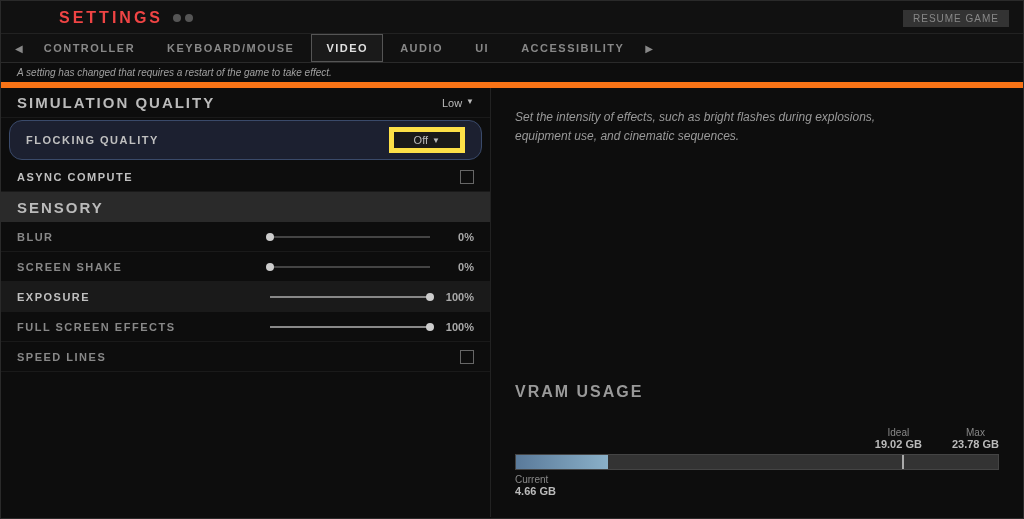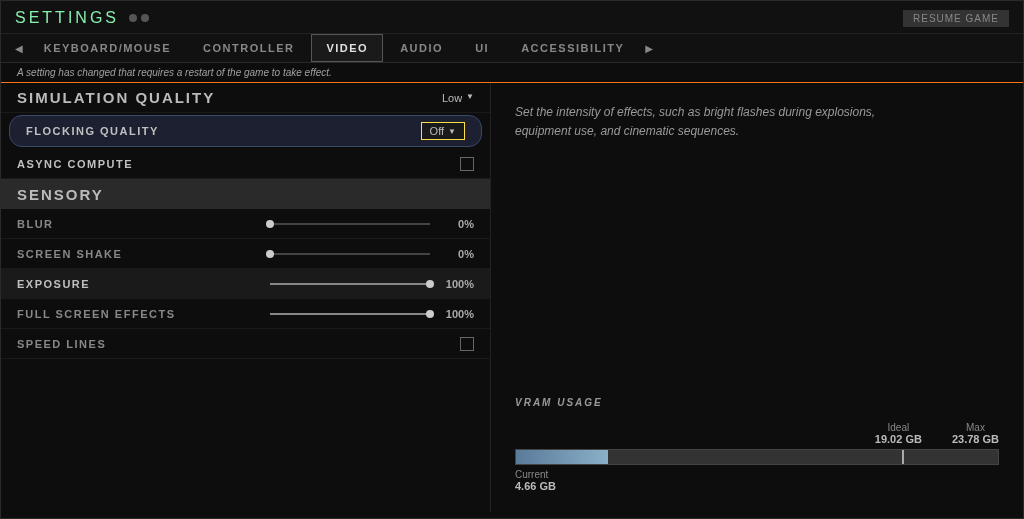--- a/index.html
+++ b/index.html
@@ -24,25 +24,26 @@
     
     .header {
       display: flex;
       align-items: center;
       padding: 8px 14px 6px 14px;
       background: #111;
       border-bottom: 1px solid #222;
       gap: 10px;
     }
     .header-title {
-      color: #86efac;
+      color: #ef4444;
       font-size: 16px;
-      font-weight: normal;
+      font-weight: bold;
       letter-spacing: 3px;
       text-transform: uppercase;
+      margin-left: 44px;
     }
     .header-dots {
       display: flex; gap: 4px; align-items: center;
     }
     .header-dot {
       width: 8px; height: 8px;
       background: #555; border-radius: 50%;
     }
     .header-right {
       margin-left: auto;
@@ -85,21 +86,21 @@
       background: #1a1a1a;
     }
 
     
     .warning-bar {
       padding: 4px 16px;
       background: #0d0d0d;
       color: #a0a0a0;
       font-size: 10px;
       font-style: italic;
-      border-bottom: 1px solid #f97316;
+      border-bottom: 6px solid #f97316;
     }
 
     
     .main-content {
       display: flex;
       height: calc(519px - 90px);
     }
 
     
     .left-panel {
@@ -207,22 +208,22 @@
       justify-content: center;
     }
 
     
     .dropdown-value {
       display: flex;
       align-items: center;
       gap: 4px;
       color: #bbb;
       font-size: 11px;
-      border: 1px solid #fde047;
-      padding: 2px 8px;
+      border: 5px solid #fde047;
+      padding: 2px 20px;
       background: #1a1a1a;
       cursor: pointer;
     }
 
     
     .right-panel {
       flex: 1;
       padding: 20px 24px;
       display: flex;
       flex-direction: column;
@@ -235,27 +236,26 @@
       line-height: 1.6;
       max-width: 400px;
       font-style: italic;
     }
 
     
     .vram-section {
       margin-top: auto;
     }
     .vram-title {
-      font-size: 10px;
+      font-size: 16px;
       font-weight: bold;
       letter-spacing: 2px;
       text-transform: uppercase;
       color: #999;
-      margin-bottom: 14px;
-      font-style: italic;
+      margin-bottom: 26px;
     }
     .vram-labels-top {
       display: flex;
       justify-content: flex-end;
       gap: 30px;
       margin-bottom: 4px;
     }
     .vram-label-group {
       text-align: center;
     }
@@ -310,22 +310,22 @@
     <span class="header-title">SETTINGS</span>
     <div class="header-dots">
       <div class="header-dot"></div>
       <div class="header-dot"></div>
     </div>
     <div class="header-right">RESUME GAME</div>
   </div>
 
   <div class="tabs">
     <span class="tab-arrow">◀</span>
+    <div class="tab">CONTROLLER</div>
     <div class="tab">KEYBOARD/MOUSE</div>
-    <div class="tab">CONTROLLER</div>
     <div class="tab active">VIDEO</div>
     <div class="tab">AUDIO</div>
     <div class="tab">UI</div>
     <div class="tab">ACCESSIBILITY</div>
     <span class="tab-arrow">▶</span>
   </div>
 
   <div class="warning-bar">
     <span>A setting has changed that requires a restart of the game to take effect.</span>
   </div>

